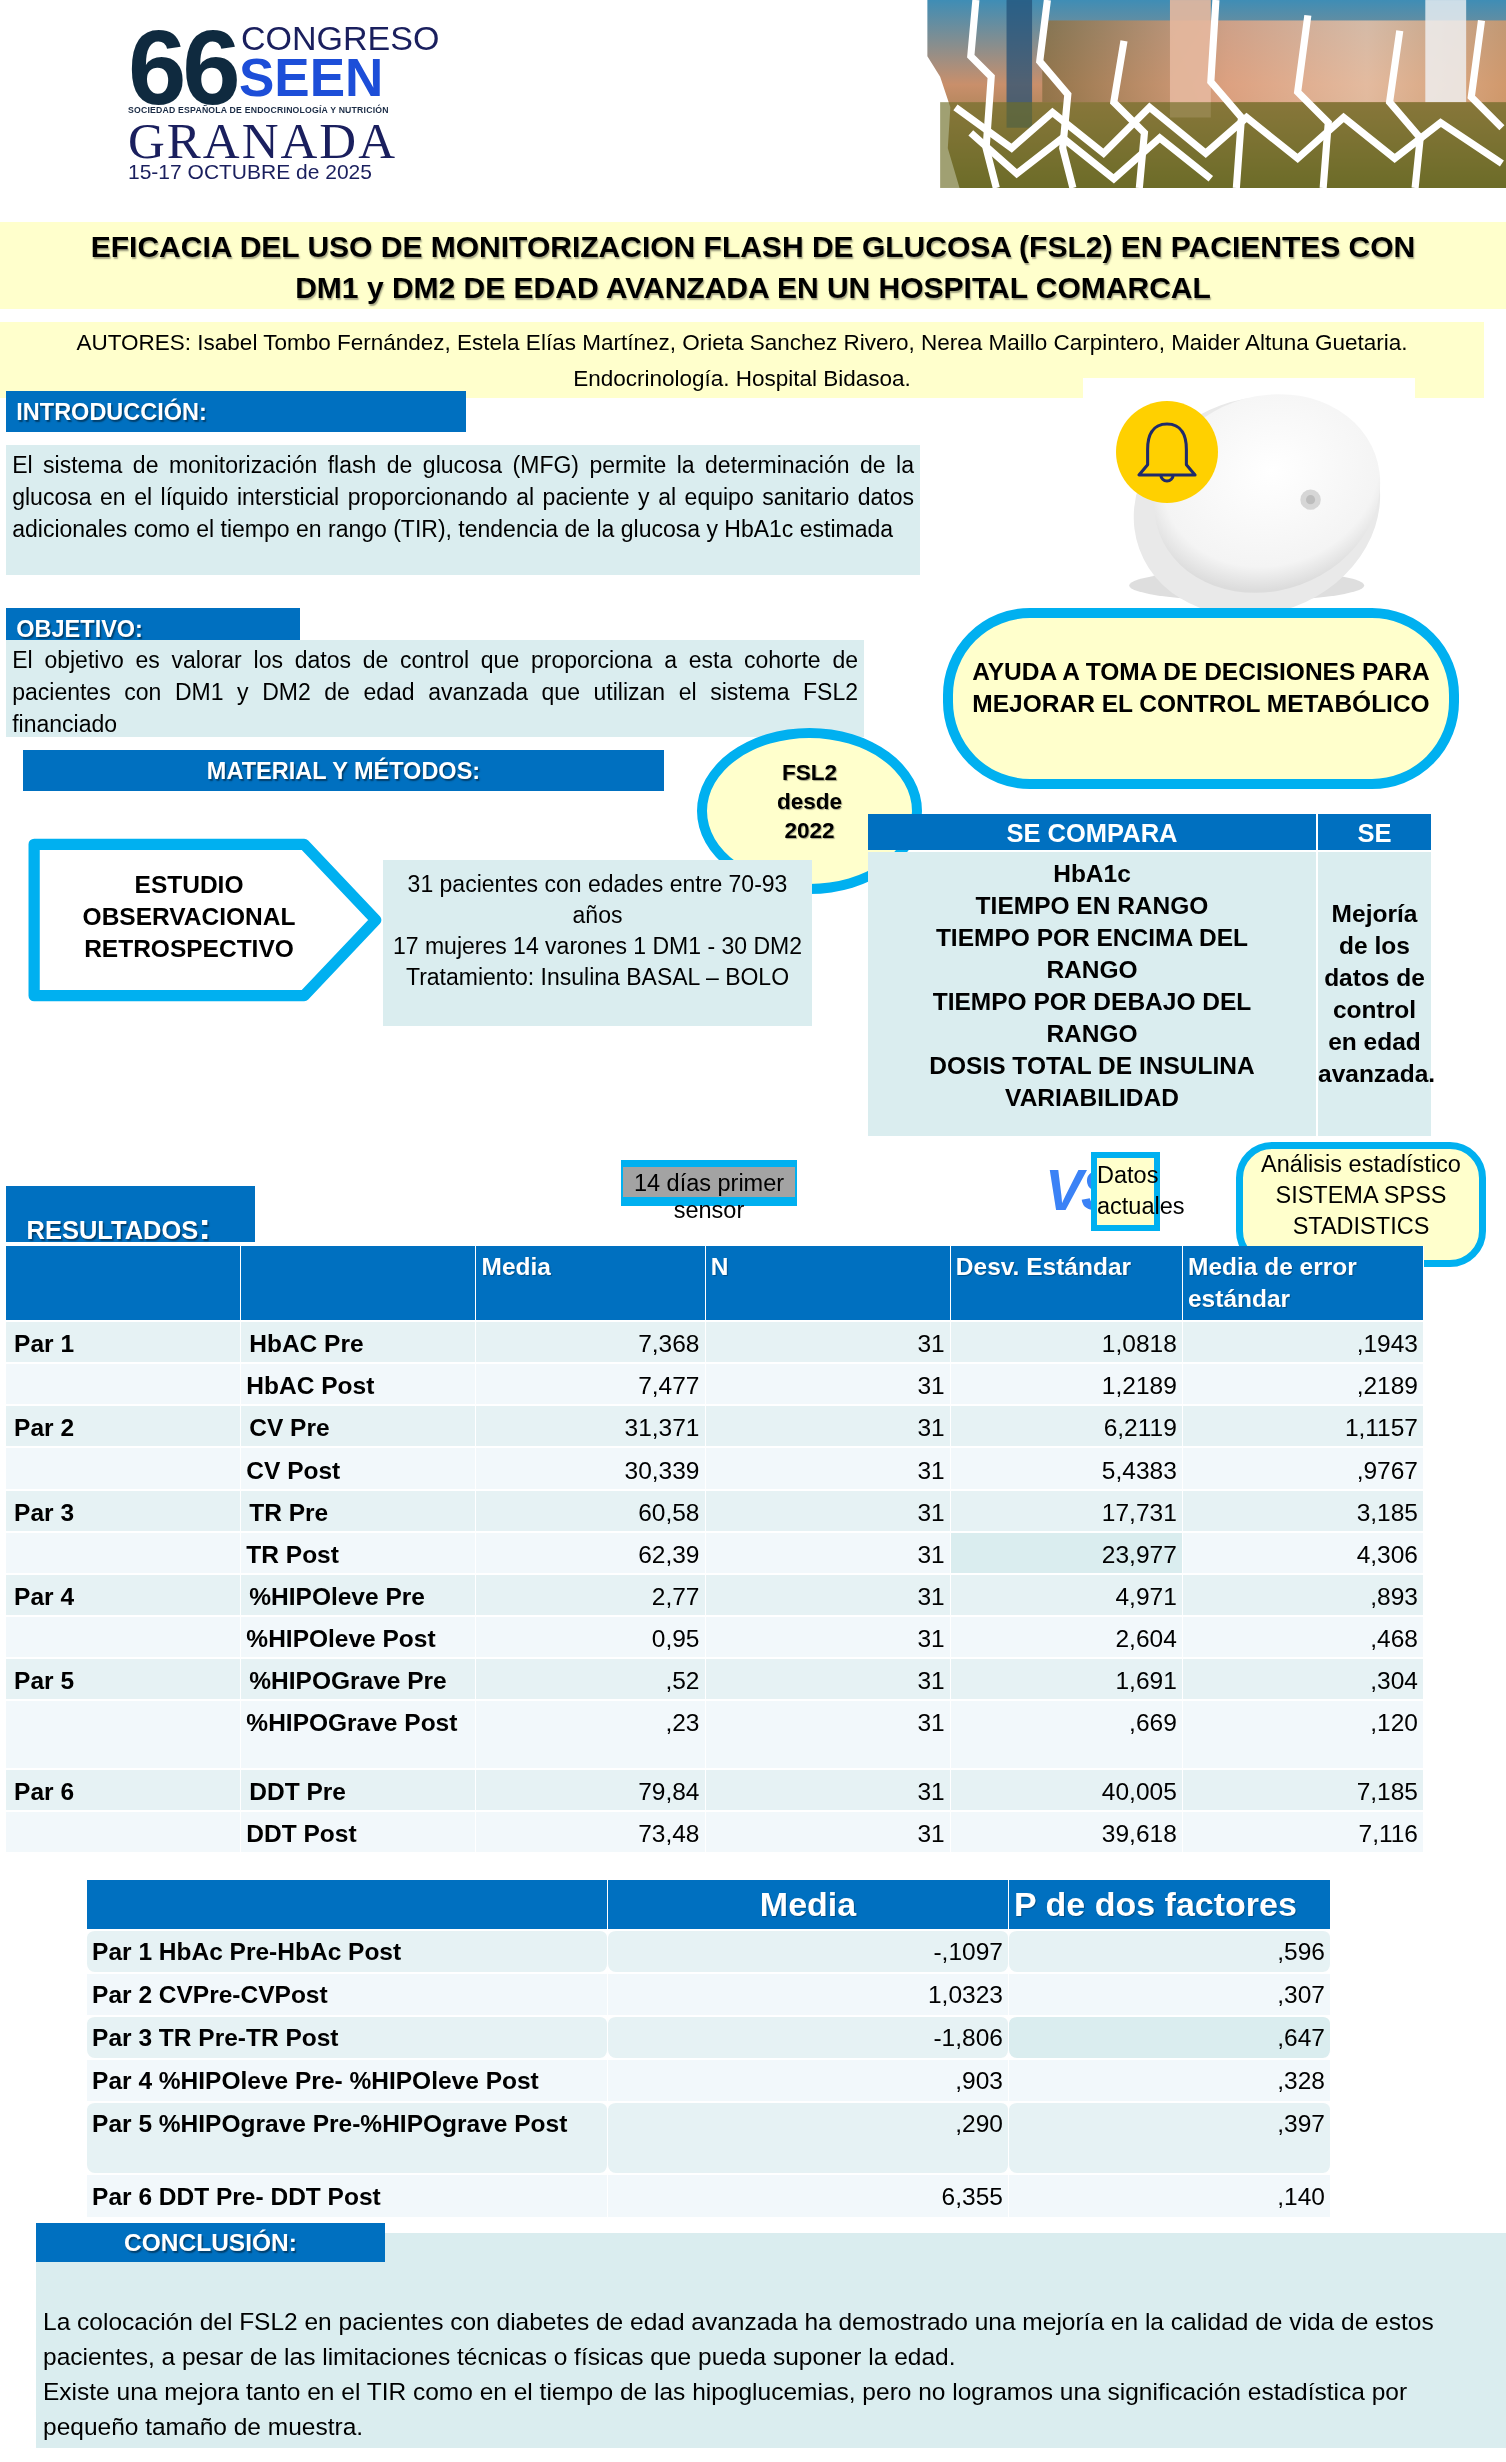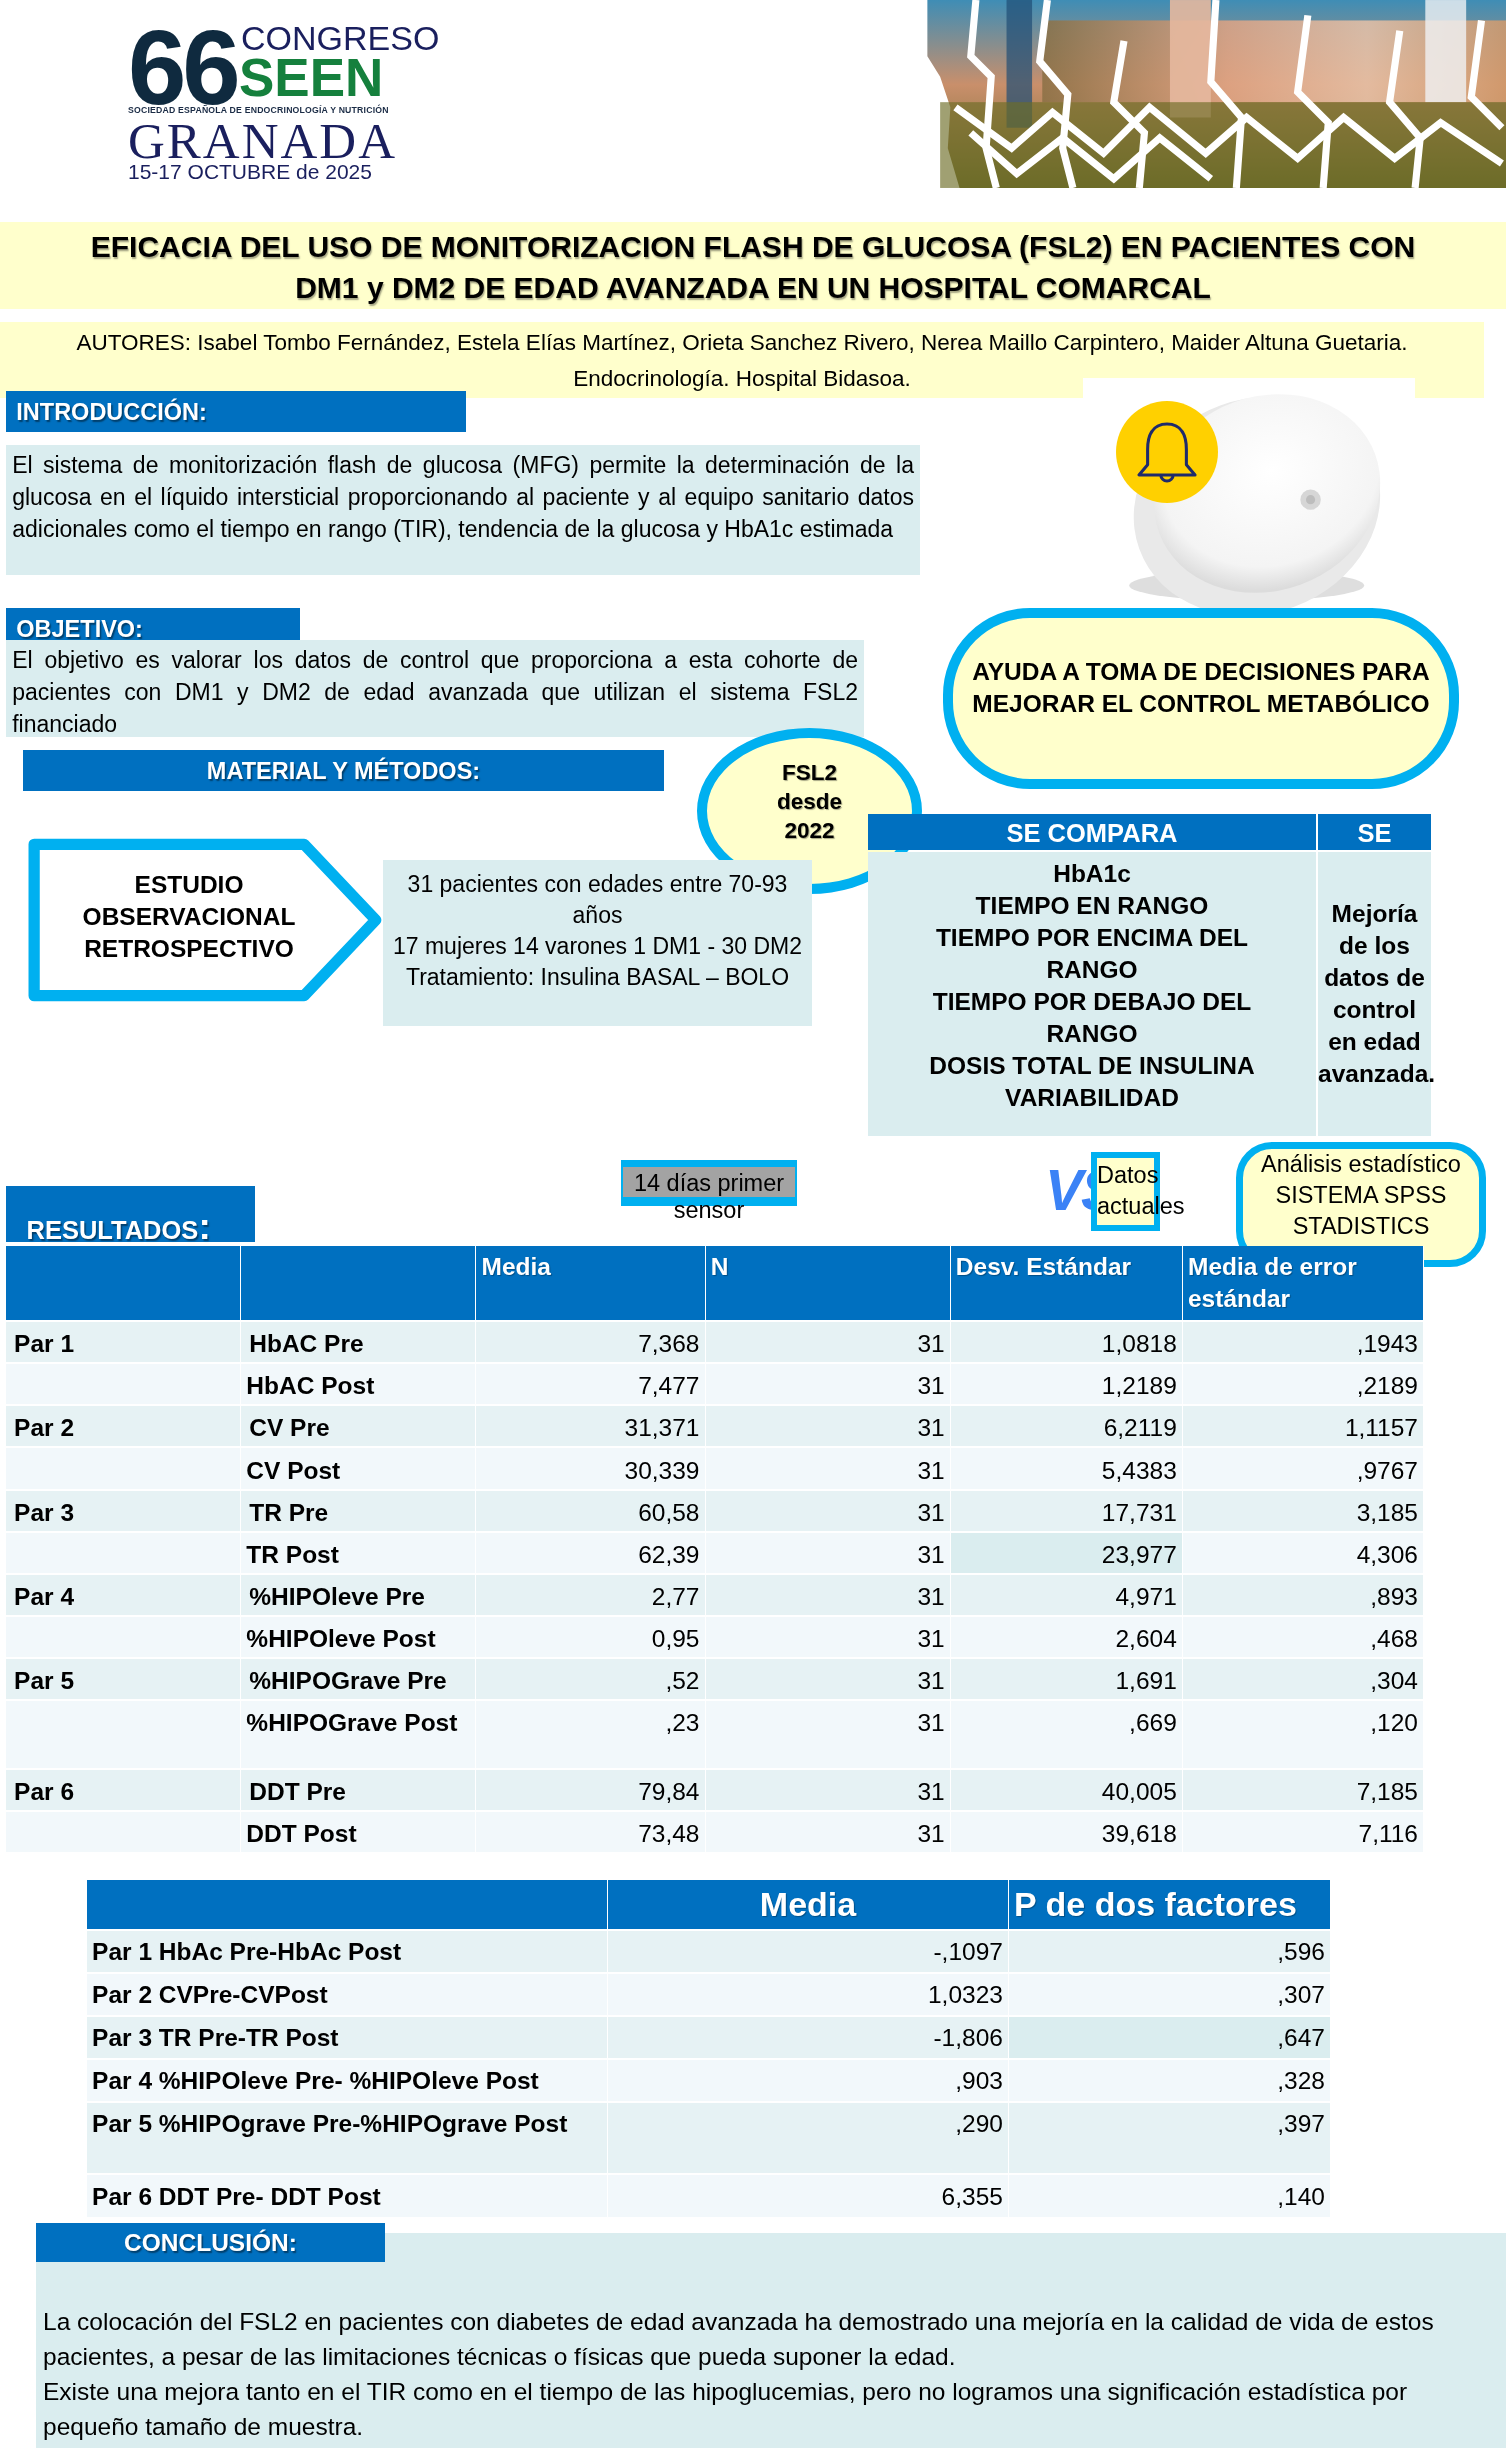--- a/index.html
+++ b/index.html
@@ -7,21 +7,21 @@
          font-family:"Liberation Sans", sans-serif; color:#000; }
   .abs { position:absolute; box-sizing:border-box; }
   .blue-hdr { background:#0070c0; color:#fff; font-weight:bold;
               text-shadow:1.5px 1.5px 1.5px rgba(0,0,0,0.45); }
   .lightbox { background:#daedef; }
 
   
   .logo { left:128px; top:10.2px; width:276px; height:164px; color:#0d1f4c; }
   .logo .big66 { position:absolute; left:0; top:5.1px; font-size:105px; font-weight:bold; line-height:1; letter-spacing:-4.1px; color:#0f2a3f; }
   .logo .congreso { position:absolute; left:113px; top:11.2px; font-size:34px; line-height:1; color:#1a1f5e; }
-  .logo .seen { position:absolute; left:111px; top:41px; font-size:53px; font-weight:bold; line-height:1; color:#15803d; }
+  .logo .seen { position:absolute; left:111px; top:41px; font-size:53px; font-weight:bold; line-height:1; color:#1d4ed8; }
   .logo .society { position:absolute; left:0; top:96px; font-size:8.7px; font-weight:bold; color:#1a2b45; letter-spacing:0.2px; white-space:nowrap; }
   .logo .city { position:absolute; left:0; top:102px; font-size:51px; font-family:"Liberation Serif", serif; color:#1a1f5e; line-height:1.05; letter-spacing:2px; }
   .logo .dates { position:absolute; left:0; top:150px; font-size:21px; color:#1a1f5e; white-space:nowrap; }
 
   
   .banner { left:838px; top:0; width:668px; height:188px; overflow:hidden; }
 
   .title-box { left:0; top:222px; width:1506px; height:87px; background:#ffffcc;
                text-align:center; font-weight:bold; font-size:30px; line-height:41px; padding-top:4.1px;
                text-shadow:1px 1.5px 1.5px rgba(0,0,0,0.35); }
@@ -79,21 +79,21 @@
   table.rt tr.odd td { background:#e6f2f4;padding-left:8px; }
   table.rt tr.even td { background:#f2f8fb; }
   table.rt td.num { text-align:right; }
   table.rt td.b { font-weight:bold; }
   table.rt td.hl { background:#daedef !important; }
 
   .ptable-wrap { left:87px; top:1880px; width:1244px; }
   table.pt { border-collapse:separate; border-spacing:0; width:1244px; }
   table.pt th { background:#0070c0; color:#fff; font-size:34px; font-weight:bold; height:49px; padding:0 5.1px; border-right:1.5px solid #fff; text-shadow:1px 1px 1px rgba(0,0,0,0.3); }
   table.pt td { font-size:24.5px; padding:5.1px 5.1px 0 5.1px; height:36px; line-height:31px; vertical-align:top; border-right:1.5px solid #fff; border-top:2.6px solid #fff; }
-  table.pt tr.odd td { background:#e6f2f4; }
+  table.pt tr.odd td { background:#e6f2f4;border-radius:8px; }
   table.pt tr.even td { background:#f2f8fb; }
   table.pt td.num { text-align:right; }
   table.pt td.b { font-weight:bold; }
   table.pt td.hl { background:#daedef !important; }
 
   .conc-bg { left:36px; top:2233px; width:1471px; height:215px; }
   .conc-hdr { left:36px; top:2223px; width:349px; height:39px; font-size:24.5px; text-align:center; padding-top:6.1px; }
   .conc-text { left:43px; top:2304px; width:1456px; font-size:24.5px; line-height:35px; }
 </style>
 </head>

